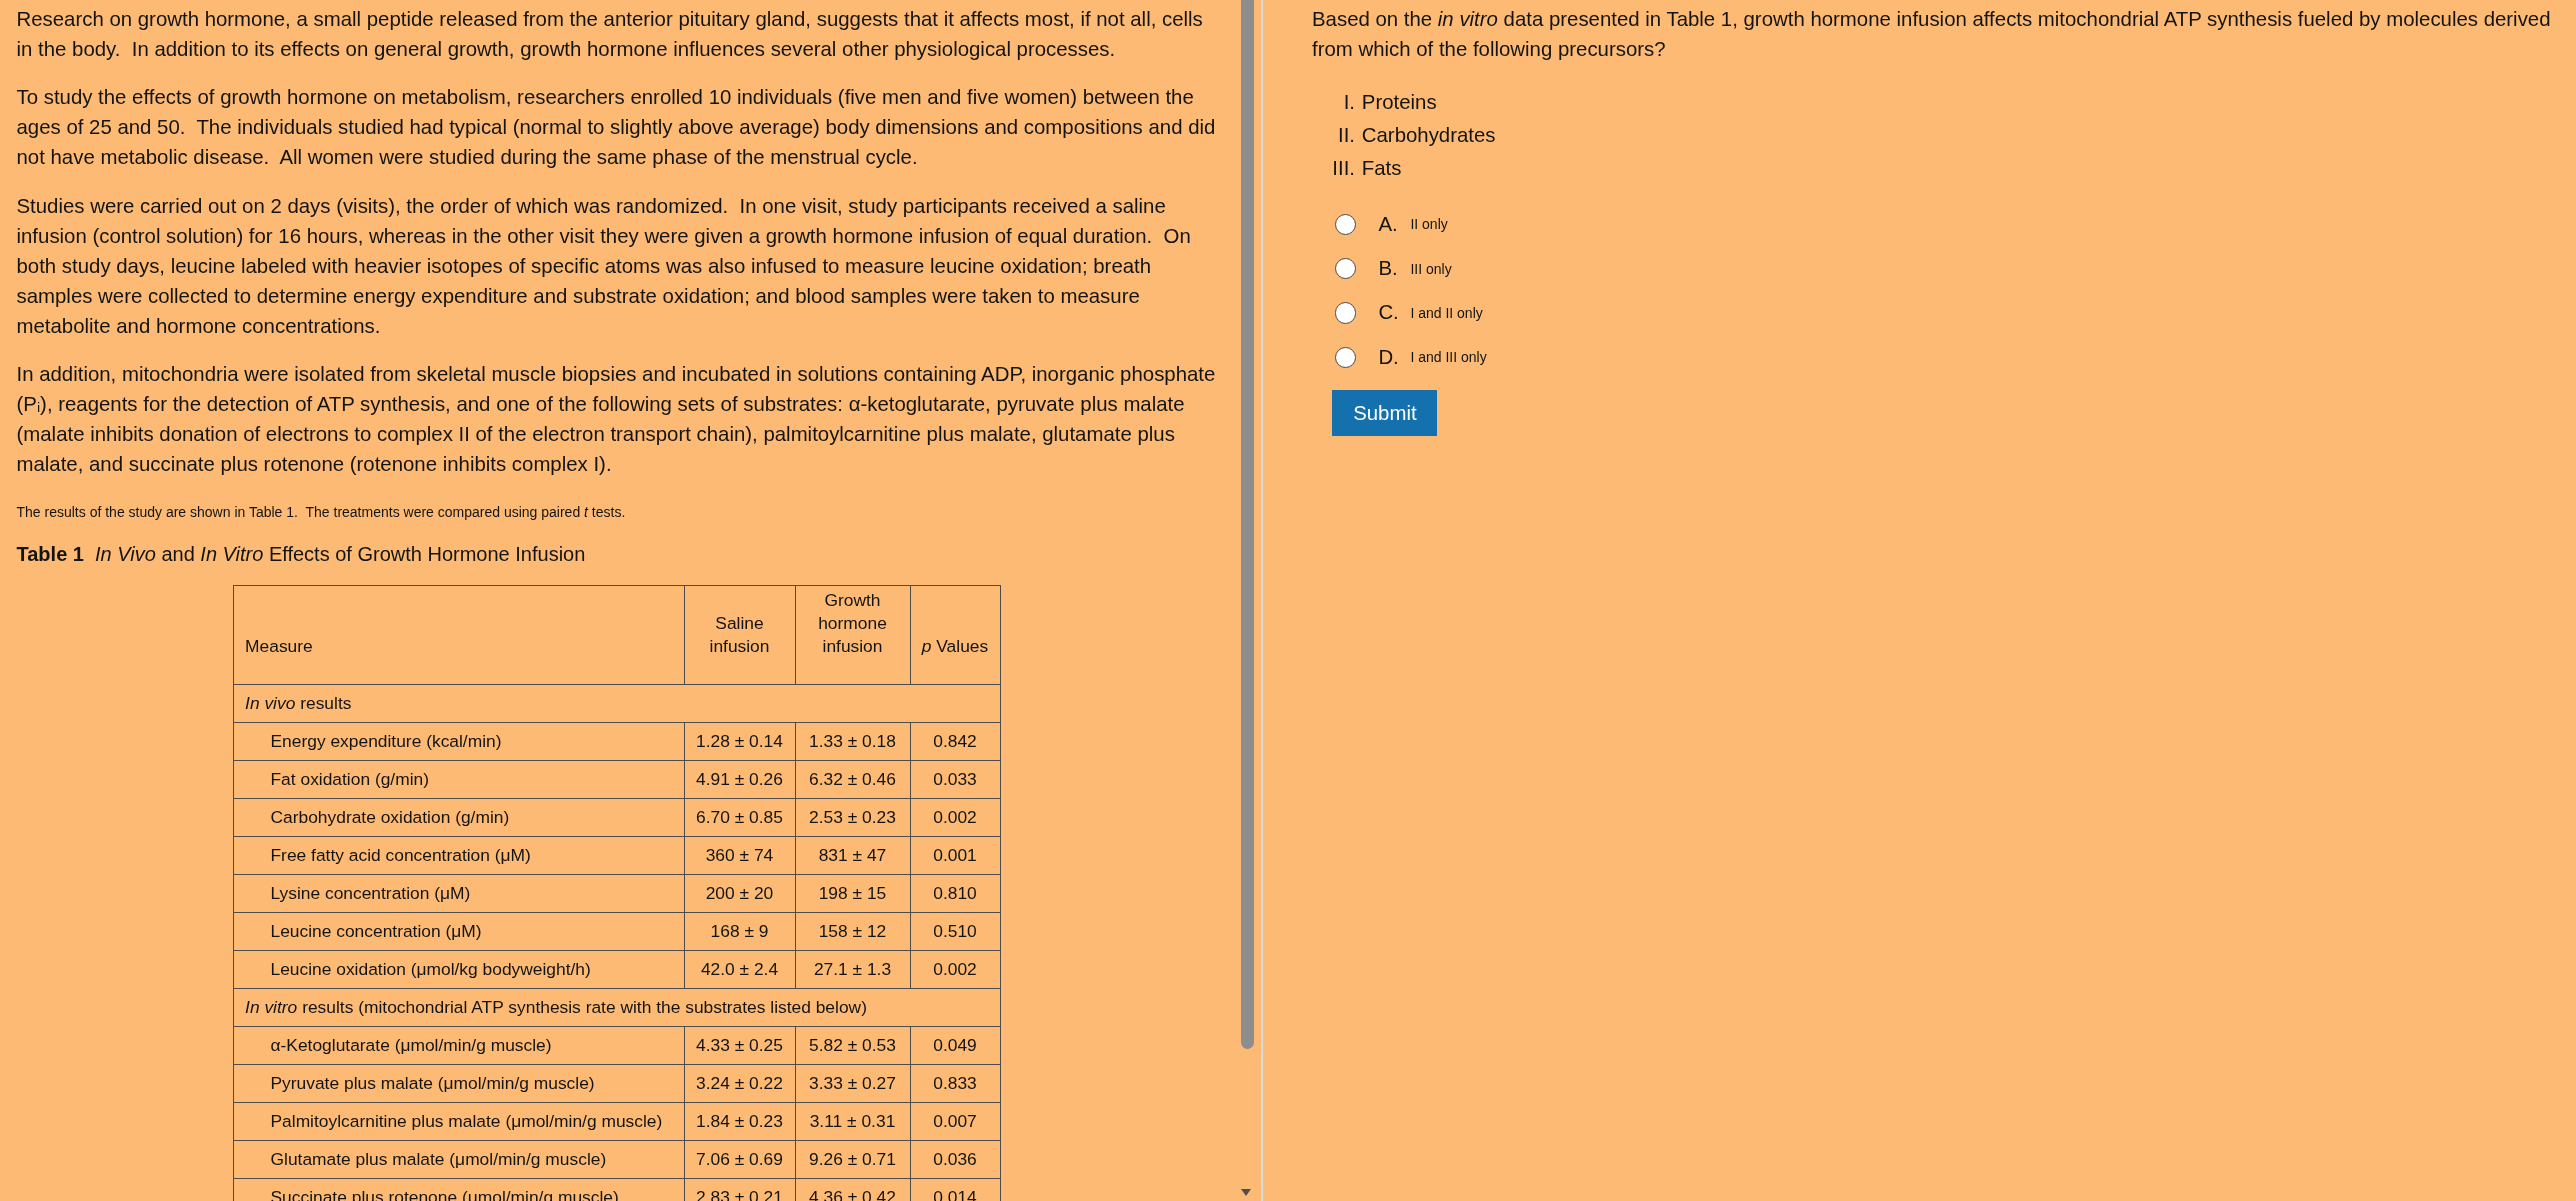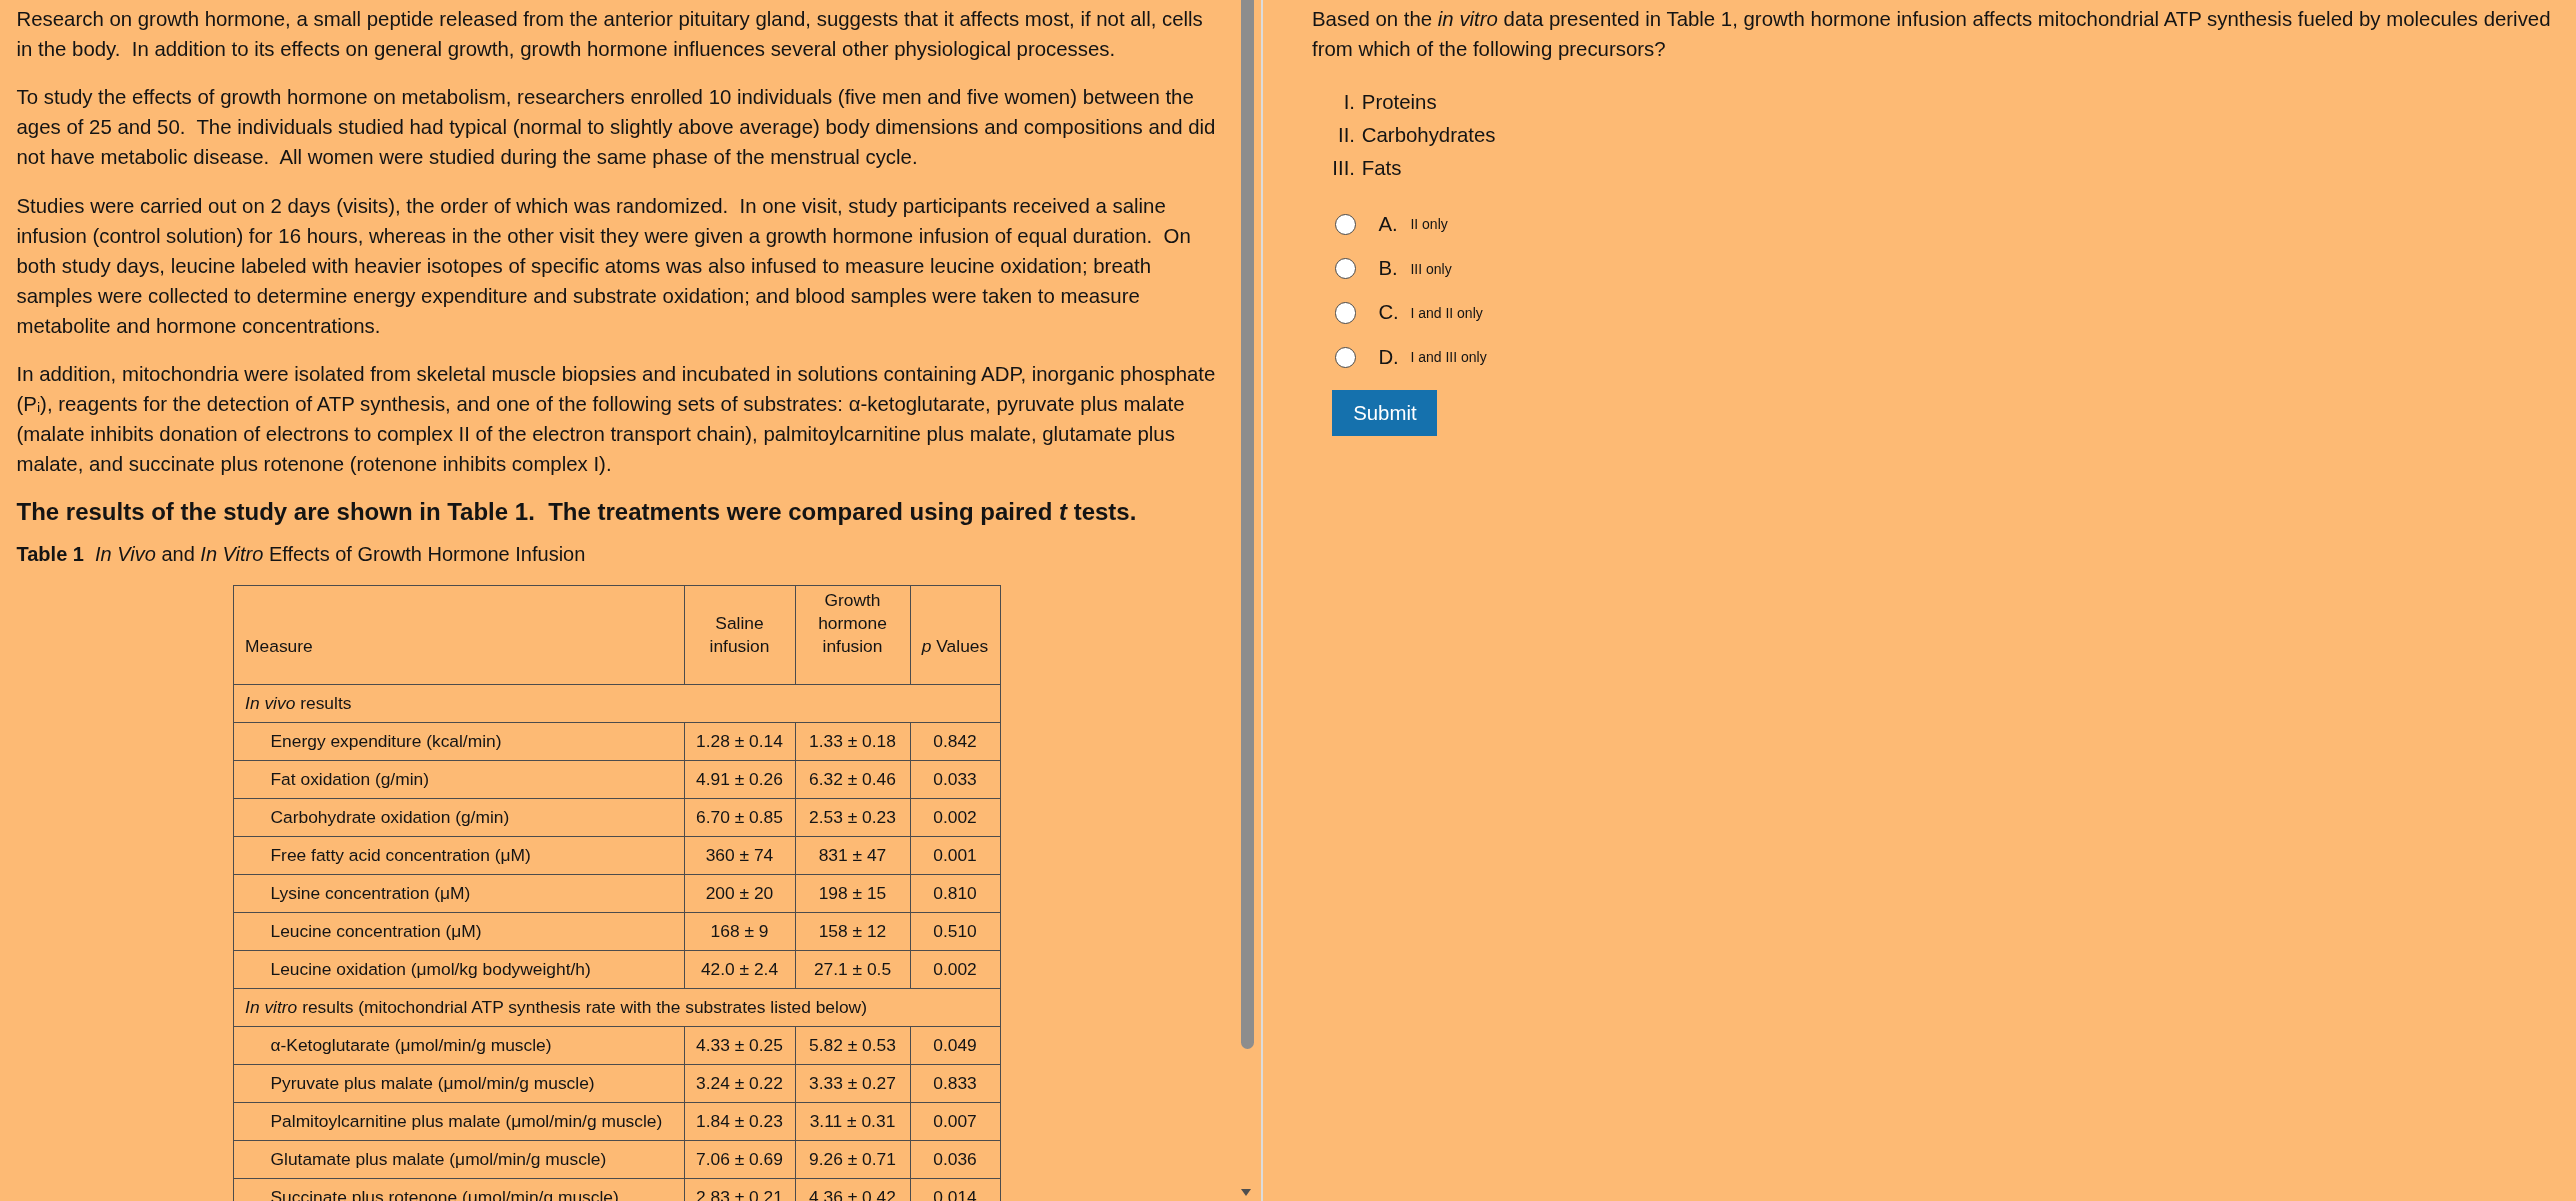--- a/index.html
+++ b/index.html
@@ -2,21 +2,21 @@
 <html><head>
 <meta charset="utf-8">
 <style>
   html,body{margin:0;padding:0;background:#ffffff;}
   .page{position:relative;width:2576px;height:1202px;background:#fdba74;overflow:hidden;
         font-family:"Liberation Sans",sans-serif;color:#141414;}
 
   
   .passage-pane{position:absolute;left:0;top:0;width:1237px;padding:3.9px 0 0 16.5px;box-sizing:border-box;}
   .para{width:1202px;margin:0 0 18.4px 0;font-size:20.4px;line-height:30px;white-space:pre-wrap;}
-  .results-line{width:1202px;margin:0 0 11.6px 0;font-size:24px;line-height:30px;white-space:pre-wrap;font-weight:bold;}
+  .results-line{width:1202px;margin:0 0 11.6px 0;font-size:14px;line-height:30px;white-space:pre-wrap;}
   .caption{width:1202px;margin:0 0 15.5px 0;font-size:20px;line-height:30px;white-space:pre-wrap;}
   .b{font-weight:bold}
   .i{font-style:italic}
 
   
   .data-table{border-collapse:collapse;table-layout:fixed;margin-left:216px;width:768px;
               font-size:17.4px;color:#141414;}
   .data-table td{border:1.9px solid #4c4c4c;padding:0;overflow:hidden;}
   .head td{vertical-align:bottom;height:72px;line-height:23px;padding-bottom:26px;}
   .head .measure-h{padding-left:11.6px;text-align:left;}
@@ -114,21 +114,21 @@
         </tr>
         <tr class="data-row">
           <td class="lbl">Leucine concentration (μM)</td>
             <td class="num">168 ± 9</td>
             <td class="num">158 ± 12</td>
             <td class="num">0.510</td>
         </tr>
         <tr class="data-row">
           <td class="lbl">Leucine oxidation (μmol/kg bodyweight/h)</td>
             <td class="num">42.0 ± 2.4</td>
-            <td class="num">27.1 ± 0.5</td>
+            <td class="num">27.1 ± 1.3</td>
             <td class="num">0.002</td>
         </tr>
         <tr class="section-row">
           <td colspan="4"><span class="i">In vitro</span><span> results (mitochondrial ATP synthesis rate with the substrates listed below)</span></td>
         </tr>
         <tr class="data-row">
           <td class="lbl">α-Ketoglutarate (μmol/min/g muscle)</td>
             <td class="num">4.33 ± 0.25</td>
             <td class="num">5.82 ± 0.53</td>
             <td class="num">0.049</td>

